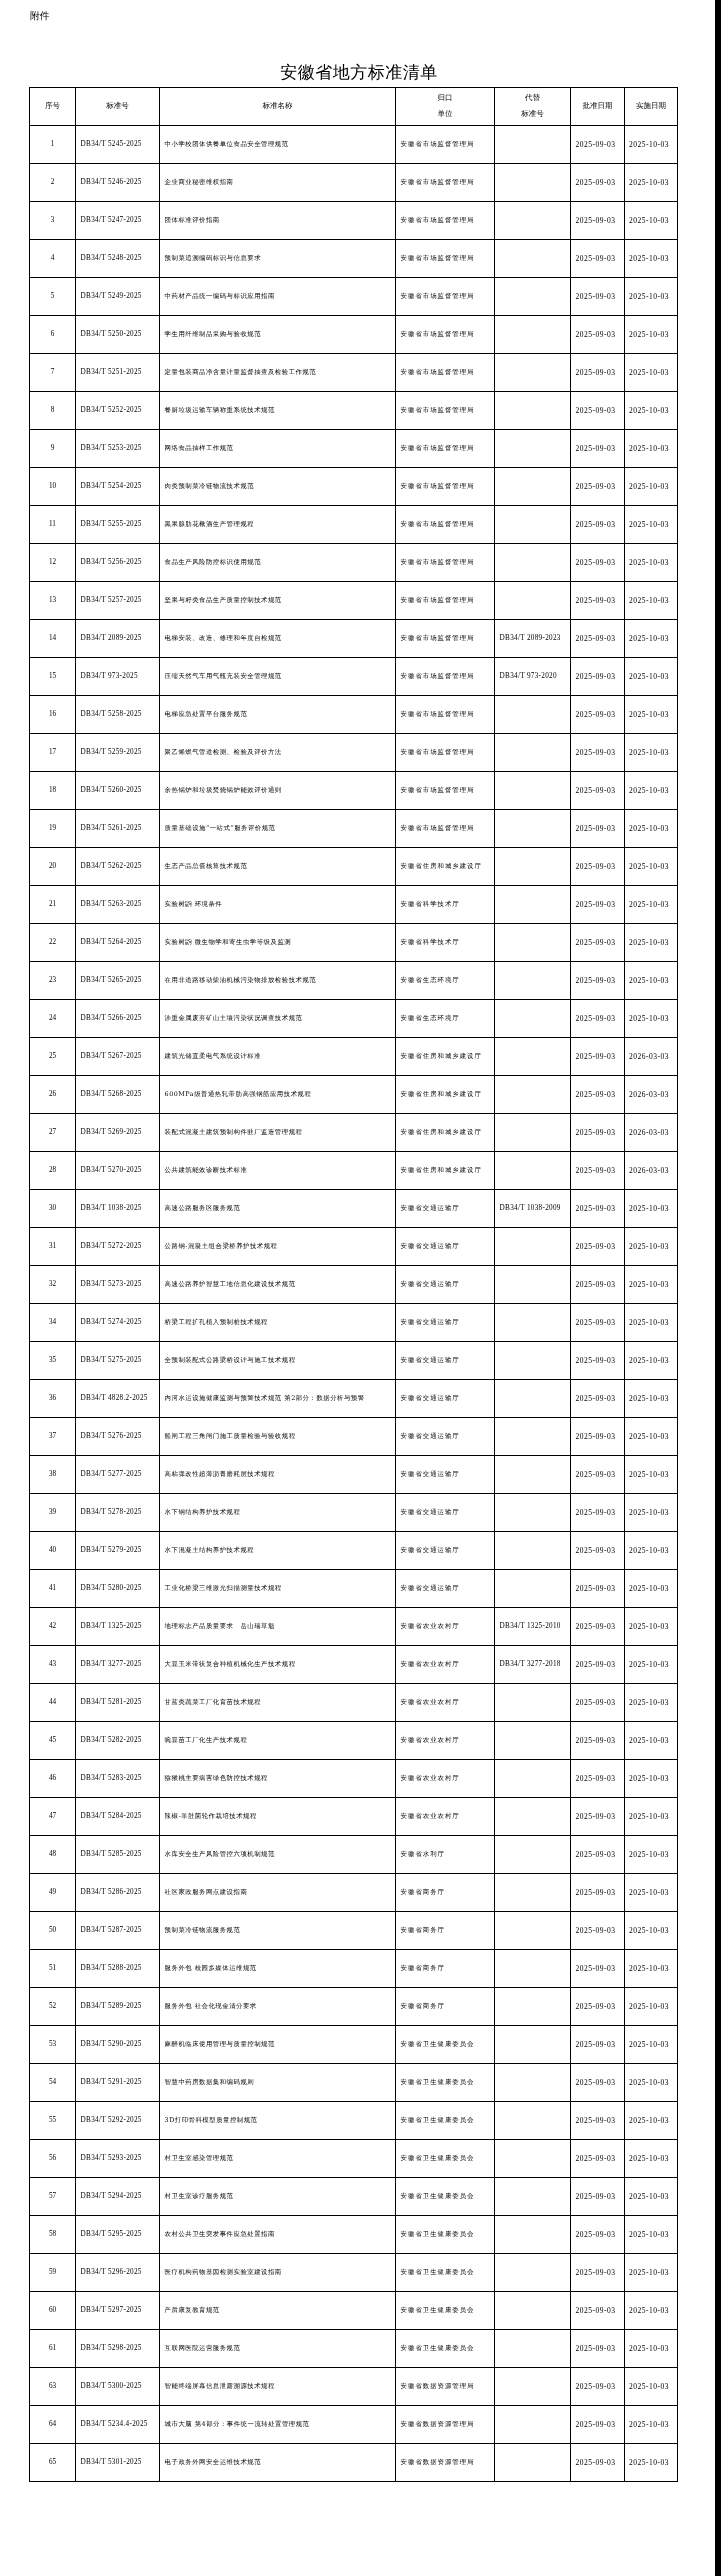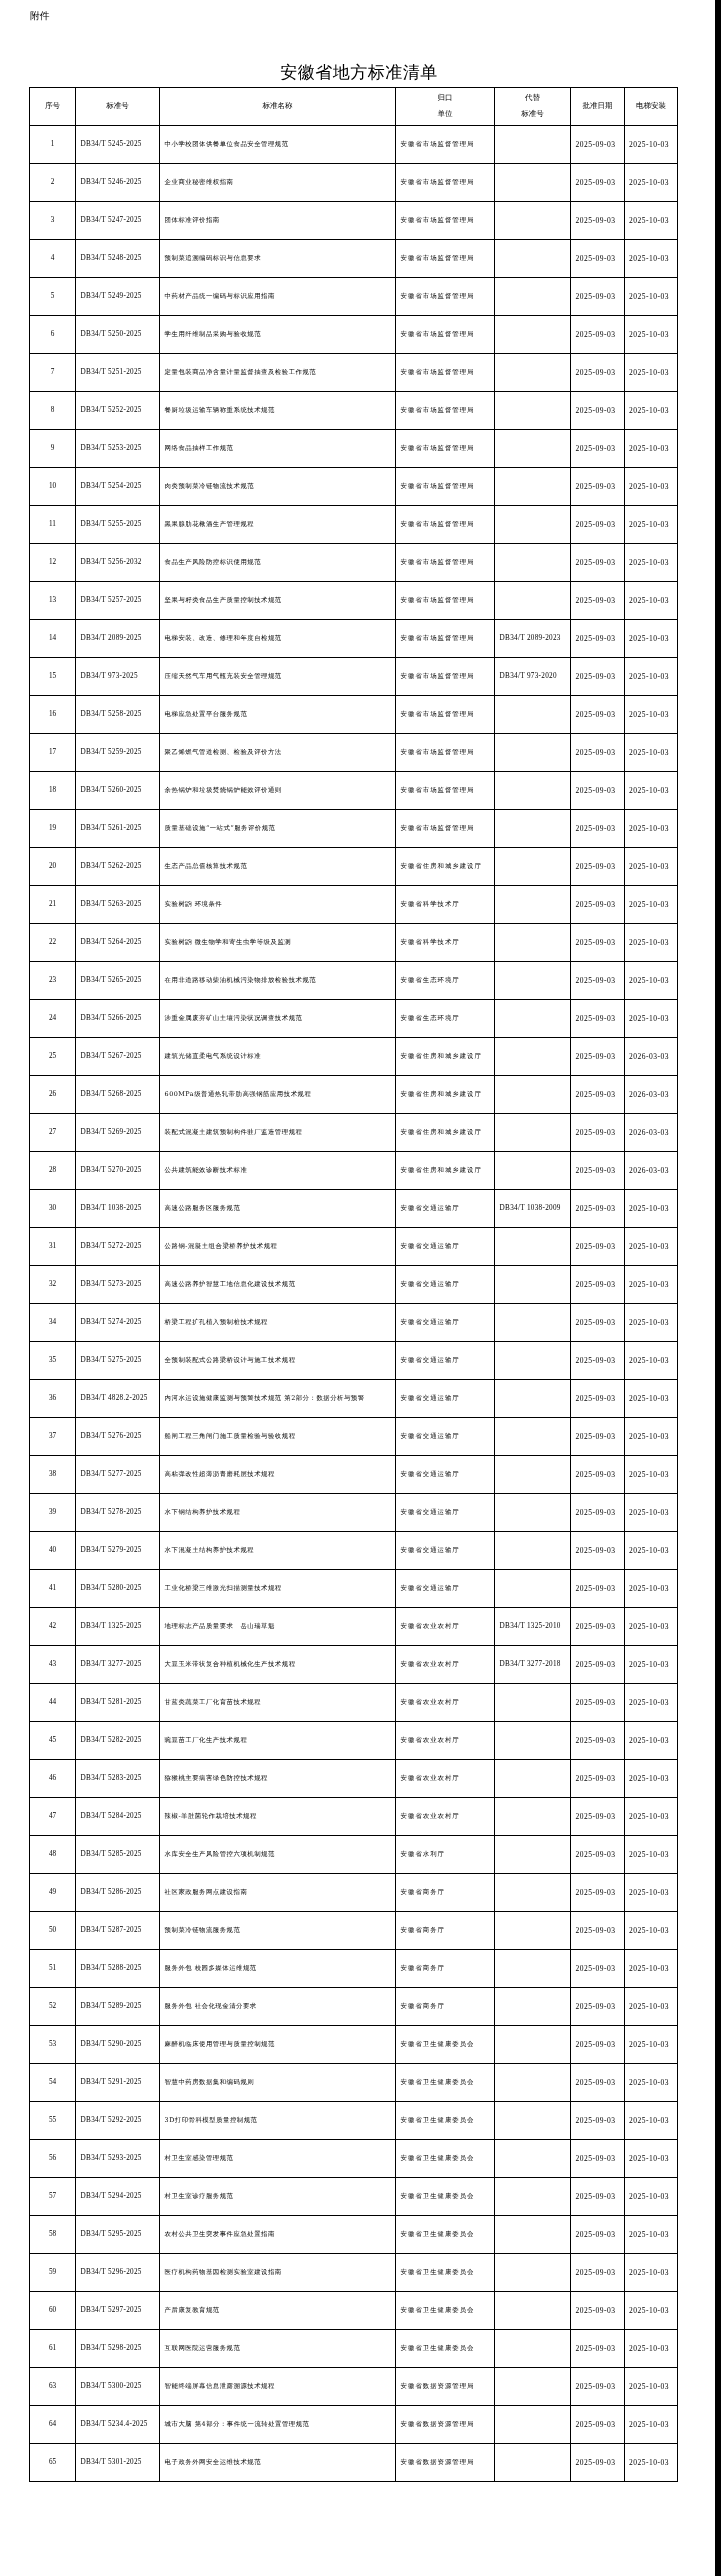--- a/index.html
+++ b/index.html
@@ -79,21 +79,21 @@
       <th>标准名称</th>
       <th>
         <div>归口</div>
         <div>单位</div>
       </th>
       <th>
         <div>代替</div>
         <div>标准号</div>
       </th>
       <th>批准日期</th>
-      <th>电梯安装</th>
+      <th>实施日期</th>
     </tr>
   </thead>
   <tbody id="table-body">
       <tr>
         <td class="c-seq">
           <span class="cell-inner">1</span>
         </td>
         <td class="c-code">
           <span class="cell-inner">DB34/T 5245-2025</span>
         </td>
@@ -341,21 +341,21 @@
         </td>
         <td class="c-impl">
           <span class="cell-inner">2025-10-03</span>
         </td>
       </tr>
       <tr>
         <td class="c-seq">
           <span class="cell-inner">12</span>
         </td>
         <td class="c-code">
-          <span class="cell-inner">DB34/T 5256-2032</span>
+          <span class="cell-inner">DB34/T 5256-2025</span>
         </td>
         <td class="c-name">
           <span class="cell-inner">食品生产风险防控标识使用规范</span>
         </td>
         <td class="c-dept">
           <span class="cell-inner">安徽省市场监督管理局</span>
         </td>
         <td class="c-repl">
           <span class="cell-inner"></span>
         </td>

